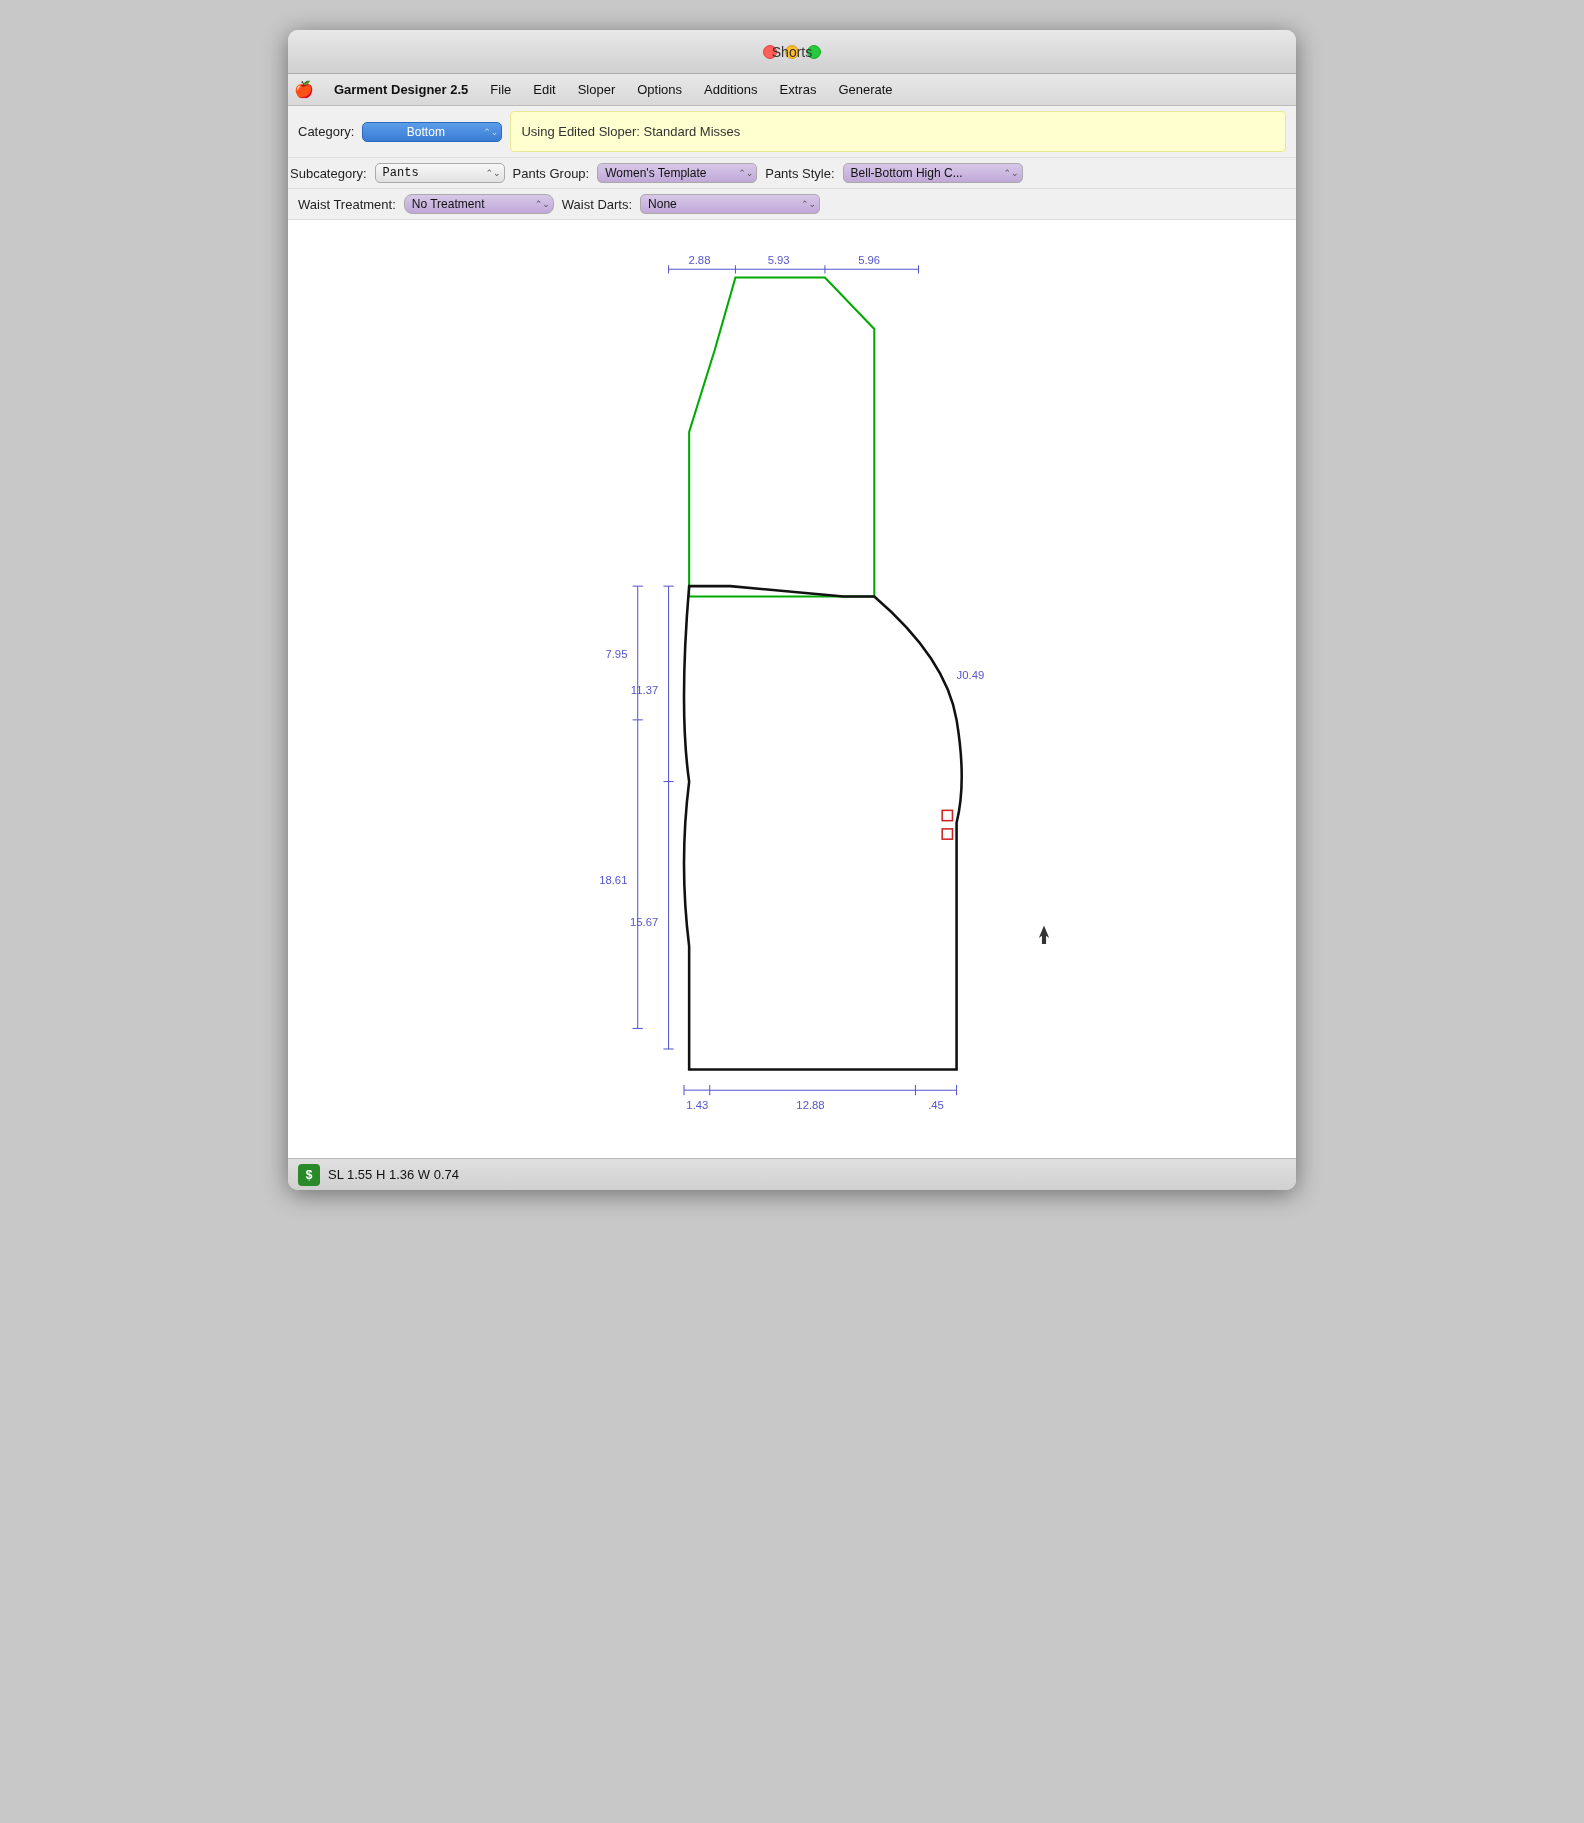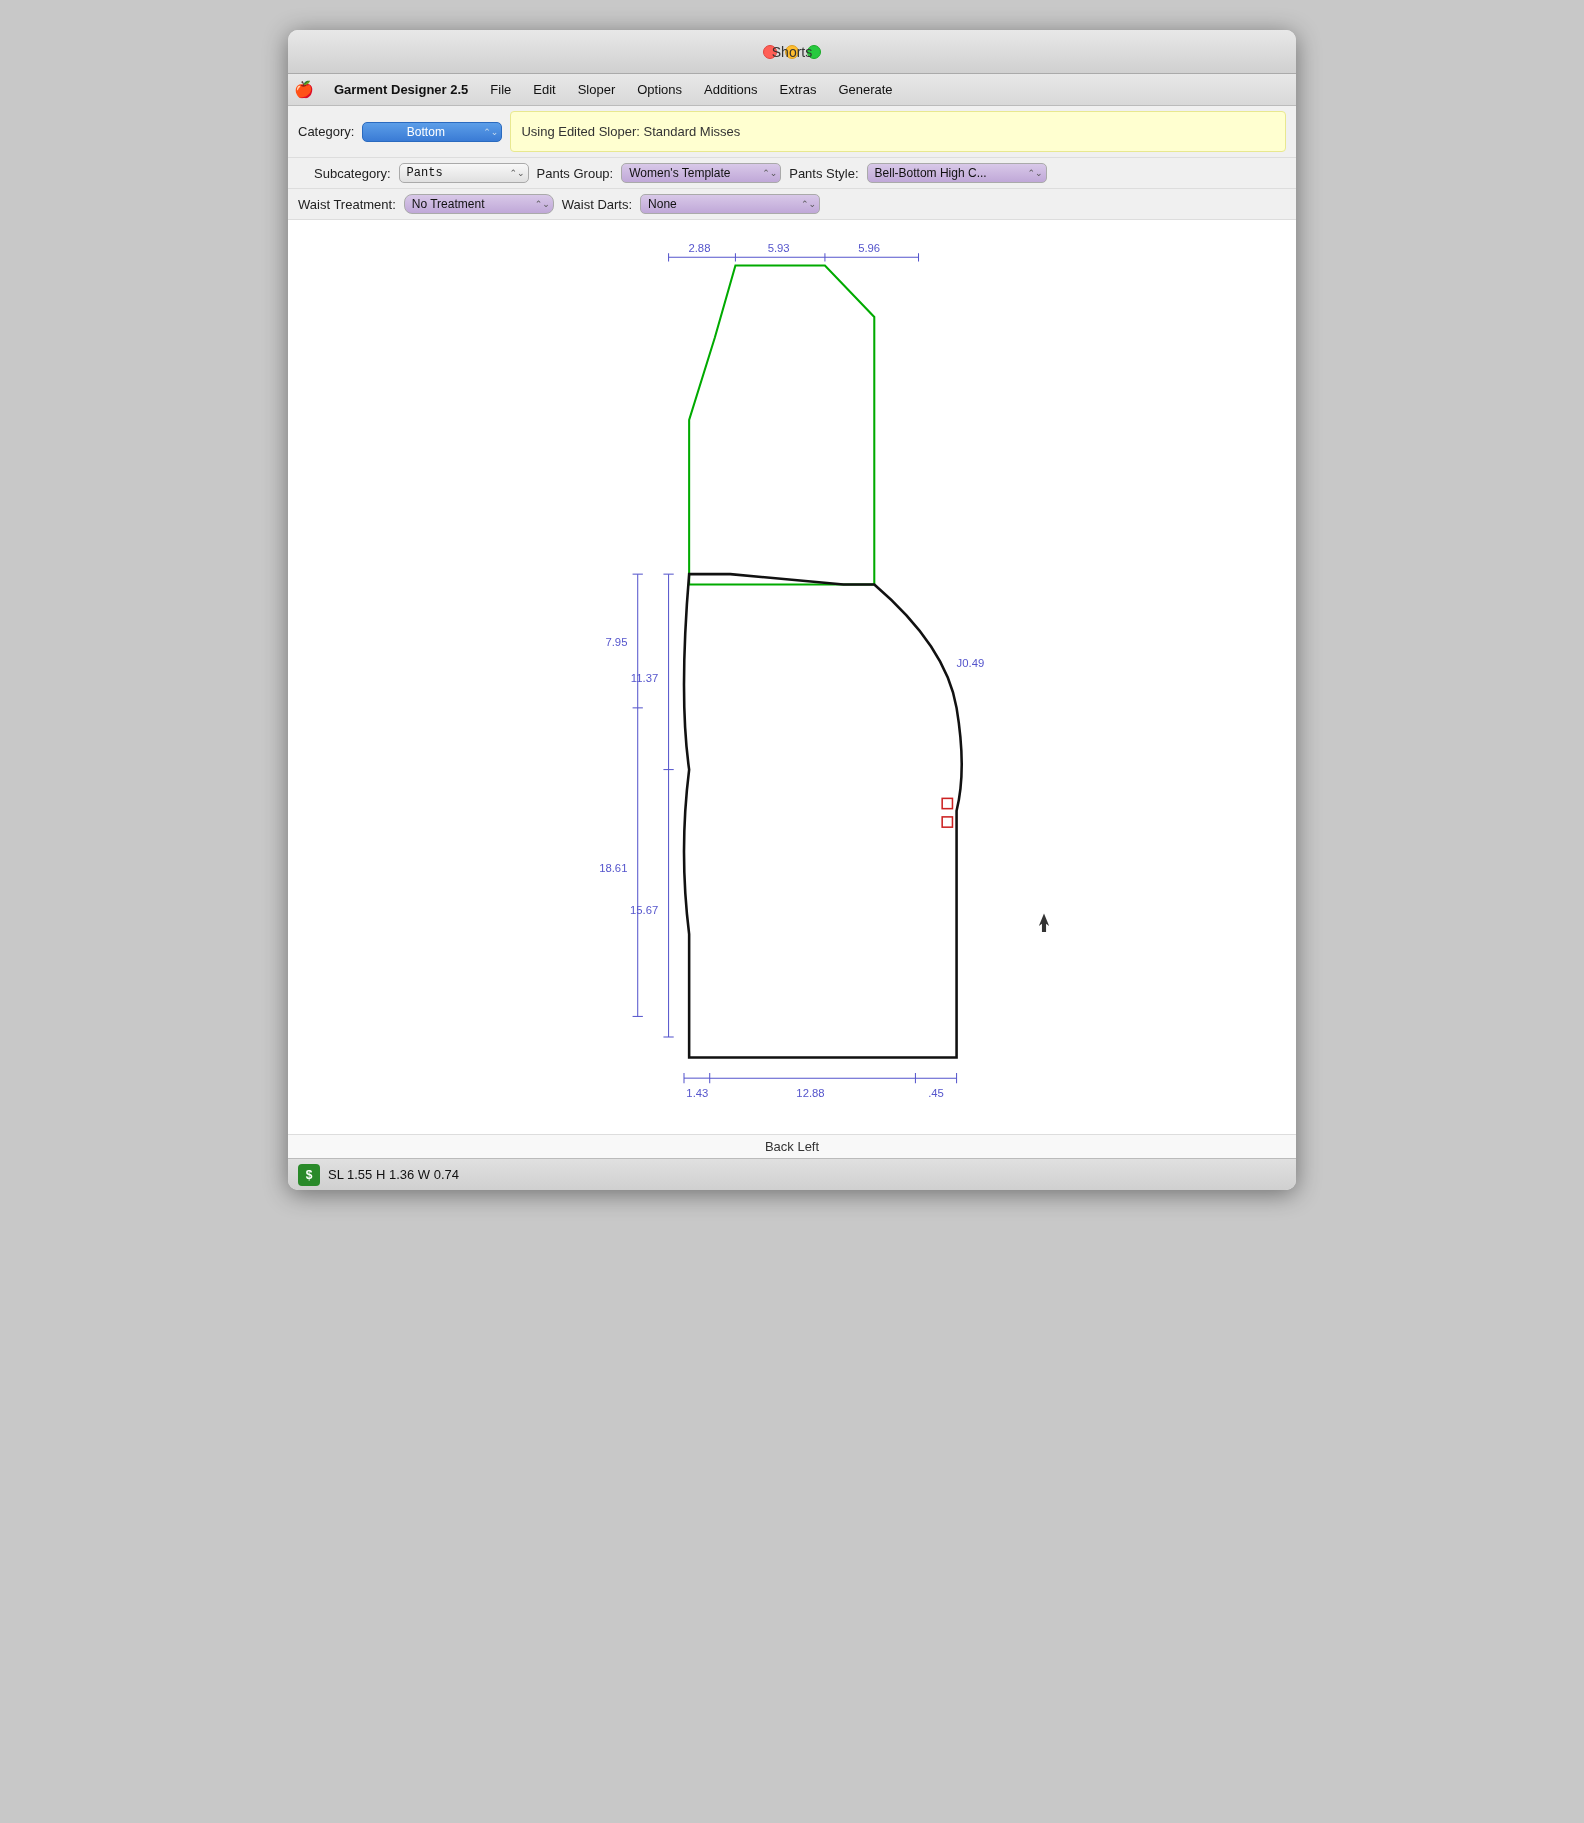--- a/index.html
+++ b/index.html
@@ -204,21 +204,21 @@
       <div class="select-wrapper select-blue-wrapper">
         <select class="ctrl-select select-blue" style="min-width:140px;text-align:center;">
           <option>Bottom</option>
         </select>
       </div>
       <div style="flex:1; background:#ffffd0; border:1px solid #e8e890; border-radius:4px; padding:12px 10px;">
         <span style="font-size:13px; color:#333;">Using Edited Sloper:  Standard Misses</span>
       </div>
     </div>
 
-    <div style="display:flex; align-items:center; padding:5px 26px; background:#f0f0f0; border-bottom:1px solid #ddd; gap:8px;">
+    <div style="display:flex; align-items:center; padding:5px 2px; background:#f0f0f0; border-bottom:1px solid #ddd; gap:8px;">
       <span class="ctrl-label">Subcategory:</span>
       <div class="select-wrapper">
         <select class="ctrl-select" style="min-width:130px;font-family:Liberation Mono, monospace;">
           <option>Pants</option>
         </select>
       </div>
       <span class="ctrl-label">Pants Group:</span>
       <div class="select-wrapper">
         <select class="ctrl-select" style="min-width:160px; background:linear-gradient(to bottom,#d8c8e8,#c0a8d8);">
           <option>Women's Template</option>
@@ -305,21 +305,20 @@
       <text x="508" y="838" fill="#5555cc" font-size="11" text-anchor="middle">12.88</text>
 
       <line x1="610" y1="820" x2="650" y2="820" stroke="#5555cc" stroke-width="1"></line>
       <line x1="650" y1="815" x2="650" y2="825" stroke="#5555cc" stroke-width="1"></line>
       <text x="630" y="838" fill="#5555cc" font-size="11" text-anchor="middle">.45</text>
 
       <polygon points="735,660 740,672 737,670 737,678 733,678 733,670 730,672" fill="#333"></polygon>
     </svg>
   </div>
 
-  <div class="part-label">Back Left</div>
 
   <div class="status-bar">
     <div class="status-icon">
       <span>$</span>
     </div>
     <span class="status-text">SL 1.55  H 1.36  W 0.74</span>
   </div>
 
 </div>
 

